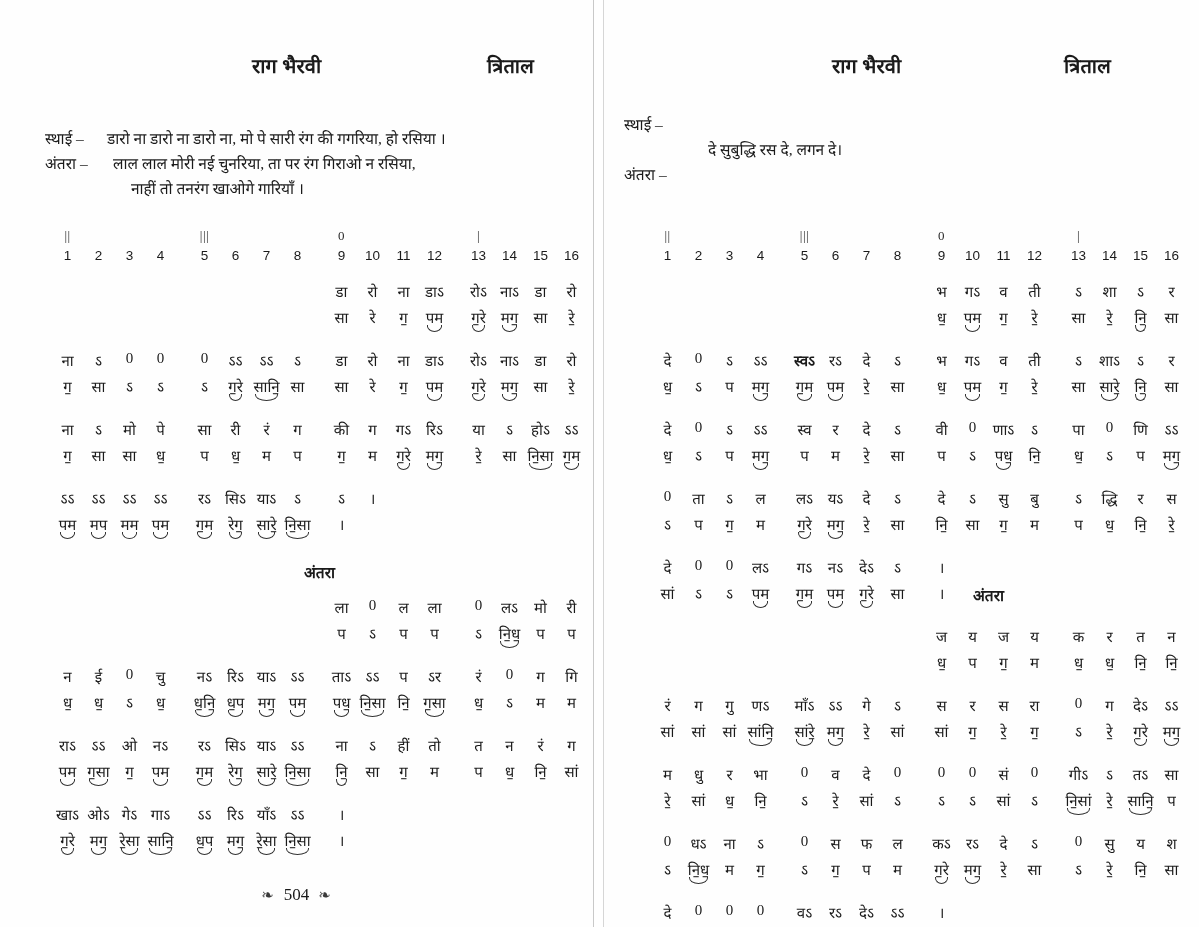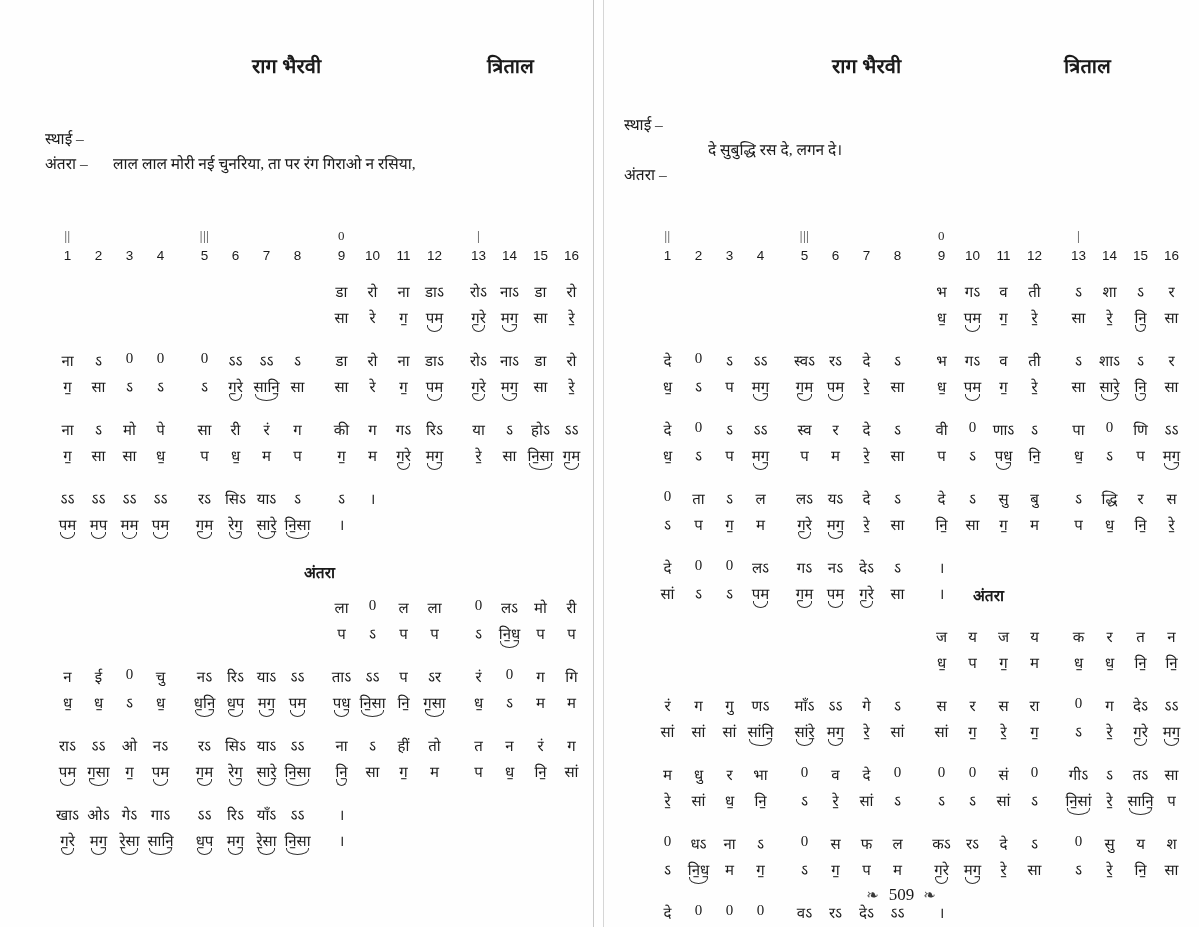--- a/index.html
+++ b/index.html
@@ -104,27 +104,29 @@
   <div class="page page-left">
     <div class="page-inner">
       <div class="hdr" style="position:absolute; left:0; right:18px; top:52px;">
         <span class="raag" style="position:absolute; left:252px;">राग भैरवी</span>
         <span class="taal" style="position:absolute; left:487px;">त्रिताल</span>
       </div>
 
       <div class="lyrics" style="position:absolute; left:45px; top:126px;">
         <div class="lyr-row">
           <span class="lyr-label" style="width:62px;">स्थाई –</span>
+          <span class="lyr-text">डारो ना डारो ना डारो ना, मो पे सारी रंग की गगरिया, हो रसिया ।</span>
         </div>
         <div class="lyr-row">
           <span class="lyr-label" style="width:62px;">अंतरा –</span>
           <span class="lyr-text" style="padding-left:6px;text-align:center;">लाल लाल मोरी नई चुनरिया, ता पर रंग गिराओ न रसिया,</span>
         </div>
         <div class="lyr-row">
           <span class="lyr-label" style="width:62px;"></span>
+          <span class="lyr-cont" style="padding-left:24px;">नाहीं तो तनरंग खाओगे गारियाँ ।</span>
         </div>
       </div>
 
       <div class="grid" id="grid-left" style="position:absolute; left:52px; top:228px;">
           <div class="gridrow row-taal">
             <div class="vibhag">
               <span class="cell" style="width: 31px;">||</span>
               <span class="cell" style="width: 31px;"></span>
               <span class="cell" style="width: 31px;"></span>
               <span class="cell" style="width: 31px;"></span>
@@ -567,20 +569,23 @@
                 <span class="cell" style="width: 31px;"><span class="tie">रे॒सा</span></span>
                 <span class="cell" style="width: 31px;"><span class="tie">नि॒सा</span></span>
               </div>
               <div class="vibhag">
                 <span class="cell" style="width: 31px;">।</span>
               </div>
             </div>
           </div>
         </div>
 
+      <div class="folio">
+        <span class="orn">❧</span><span class="num">504</span><span class="orn">❧</span>
+      </div>
     </div>
   </div>
 
   <div class="page-gutter"></div>
 
   <div class="page page-right">
     <div class="page-inner">
       <div class="hdr" style="position:absolute; left:0; right:18px; top:52px;">
         <span class="raag" style="position:absolute; left:228px;">राग भैरवी</span>
         <span class="taal" style="position:absolute; left:460px;">त्रिताल</span>
@@ -708,21 +713,21 @@
           </div>
           <div style="margin-top: 14px;">
             <div class="gridrow row-sahitya">
               <div class="vibhag">
                 <span class="cell" style="width: 31px;">दे</span>
                 <span class="cell" style="width: 31px;">0</span>
                 <span class="cell" style="width: 31px;">ऽ</span>
                 <span class="cell" style="width: 31px;">ऽऽ</span>
               </div>
               <div class="vibhag">
-                <span class="cell" style="width: 31px;">स्वऽ</span>
+                <span class="cell" style="width: 31px; font-weight: bold;">स्वऽ</span>
                 <span class="cell" style="width: 31px;">रऽ</span>
                 <span class="cell" style="width: 31px;">दे</span>
                 <span class="cell" style="width: 31px;">ऽ</span>
               </div>
               <div class="vibhag">
                 <span class="cell" style="width: 31px;">भ</span>
                 <span class="cell" style="width: 31px;">गऽ</span>
                 <span class="cell" style="width: 31px;">व</span>
                 <span class="cell" style="width: 31px;">ती</span>
               </div>
@@ -1135,18 +1140,15 @@
                 <span class="cell" style="width: 31px;">देऽ</span>
                 <span class="cell" style="width: 31px;">ऽऽ</span>
               </div>
               <div class="vibhag">
                 <span class="cell" style="width: 31px;">।</span>
               </div>
             </div>
           </div>
         </div>
 
-      <div class="folio">
-        <span class="orn">❧</span><span class="num">509</span><span class="orn">❧</span>
-      </div>
     </div>
   </div>
 </div>
 
 </body></html>

